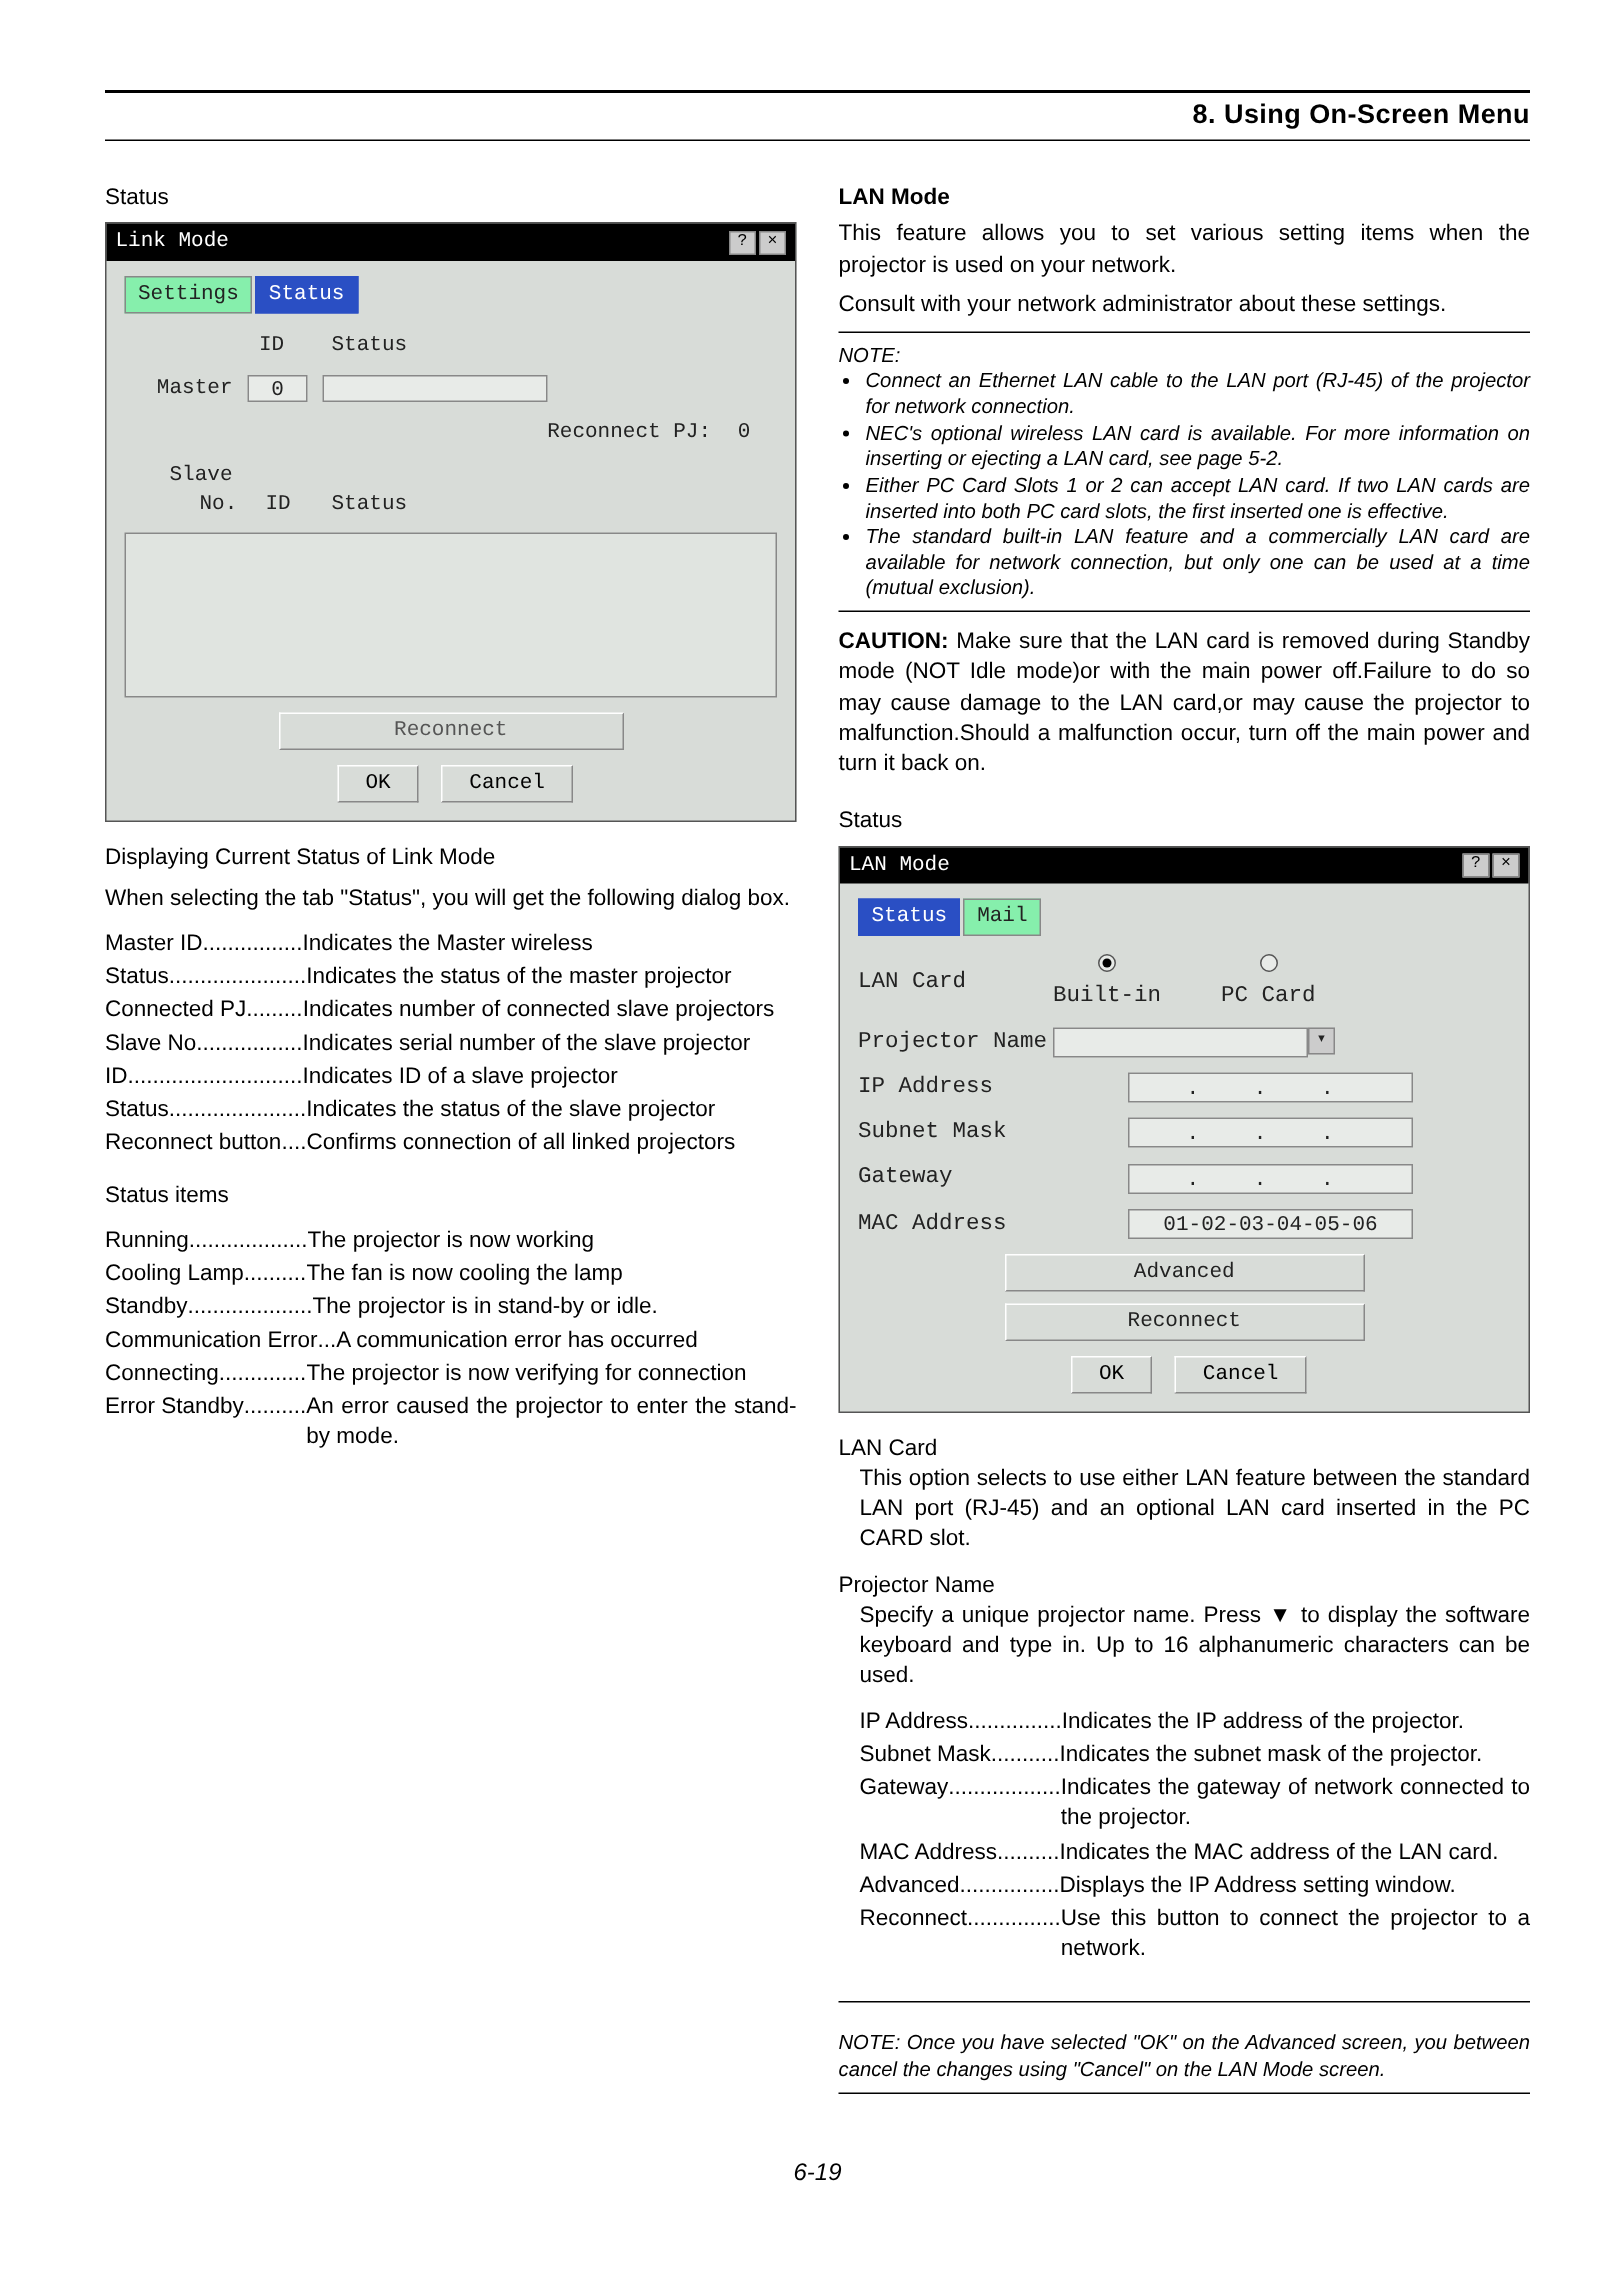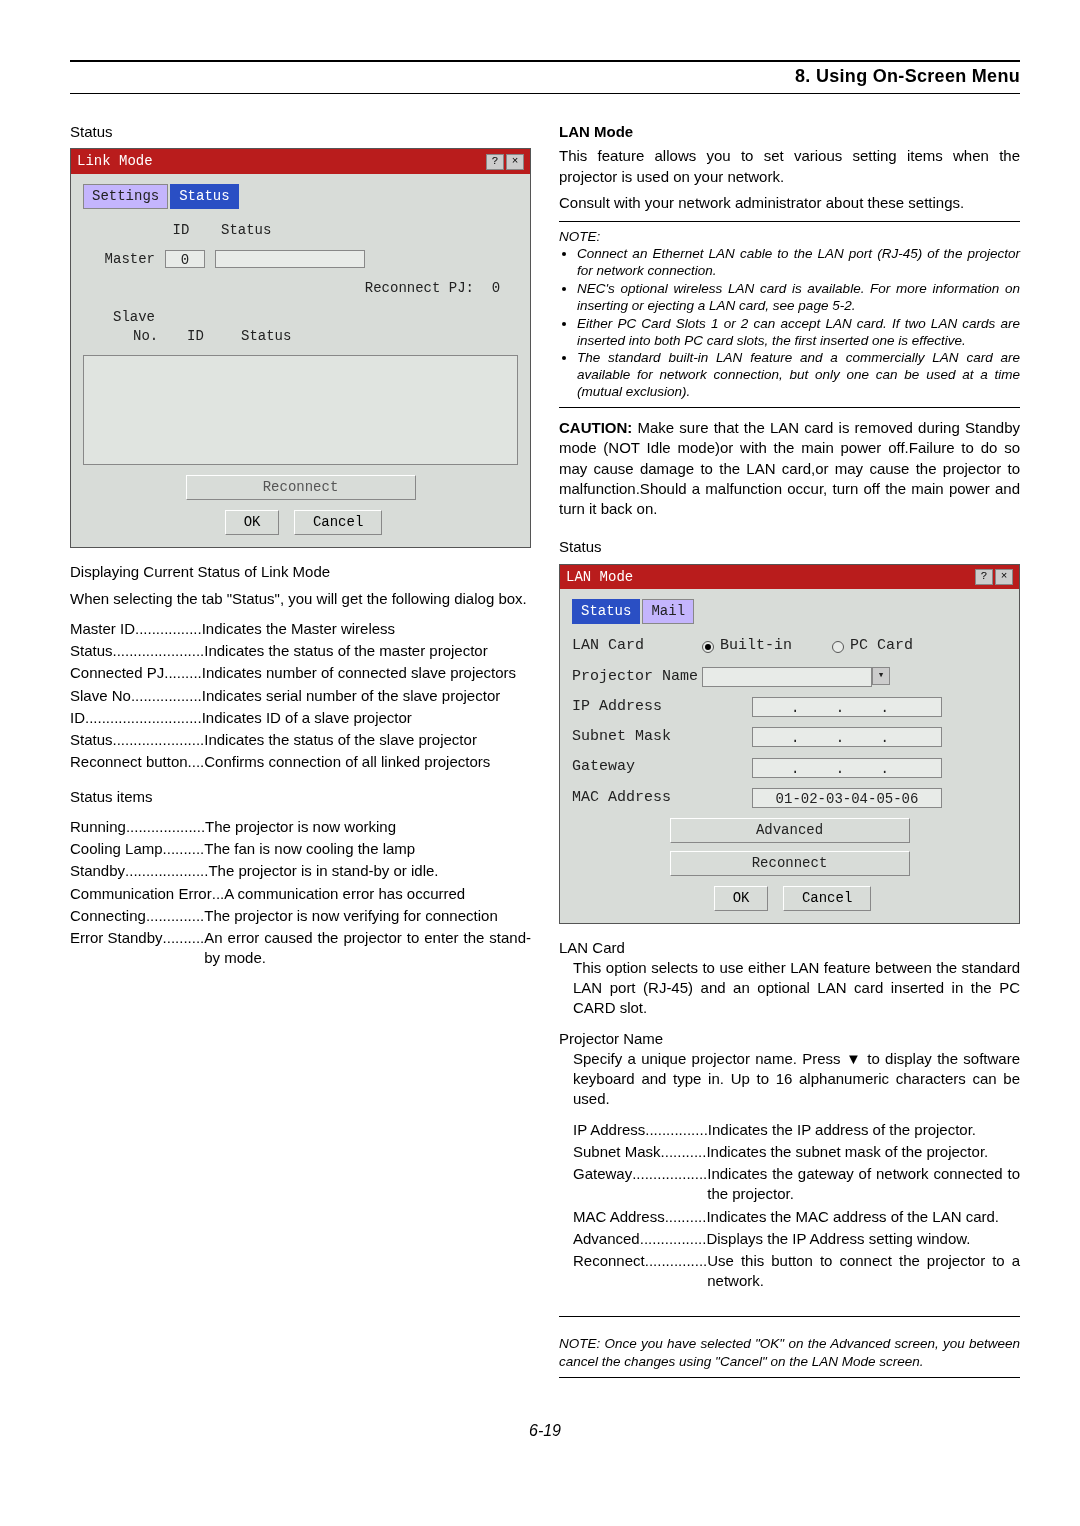--- a/index.html
+++ b/index.html
@@ -25,37 +25,37 @@
   .dlg {
     background: #d8dcd8;
     border: 1px solid #555;
     position: relative;
     margin-bottom: 14px;
     font-family: "Courier New", monospace;
     font-size: 14px;
     color: #222;
   }
   .dlg-title {
-    background: #b91c1c;
+    background: #000000;
     color: #fff;
     padding: 3px 6px;
     display: flex;
     justify-content: space-between;
     align-items: center;
     font-family: "Courier New", monospace;
   }
   .dlg-title-buttons { display: flex; gap: 2px; }
   .tbtn {
     background: #ccc; border: 1px solid #888; width: 18px; height: 16px;
     font-size: 11px; line-height: 13px; text-align: center; color: #000;
   }
   .dlg-body { padding: 10px 12px 12px 12px; }
   .tabs { display: flex; gap: 2px; margin-bottom: 12px; }
   .tab {
-    background: #c4b5fd; border: 1px solid #888;
+    background: #86efac; border: 1px solid #888;
     padding: 2px 8px; font-family: "Courier New", monospace; font-size: 14px;
   }
   .tab.active {
     background: #2a4fc4; color: #fff; border-color: #2a4fc4;
   }
   .link-grid {
     font-family: "Courier New", monospace;
     font-size: 14px;
   }
   .link-row { display: flex; align-items: center; gap: 10px; margin-bottom: 10px; }
@@ -88,21 +88,21 @@
   .note-rule-bot { border-top: 1px solid #000; margin: 6px 0 10px 0; }
   .note-head { font-style: italic; font-size: 13.5px; }
   .note-list { font-style: italic; font-size: 13.5px; padding-left: 10px; text-align: justify; }
   .note-list li { list-style: disc; margin-left: 8px; line-height:1.25; margin-bottom:1px;}
   .caution { text-align: justify; margin-top: 10px; }
   .lan-body { }
   .lan-row { display: flex; align-items: center; margin-bottom: 10px; }
   .lan-lbl { width: 130px; font-family:"Courier New",monospace; font-size:15px; }
   .field { background:#e8ebe8; border:1px solid #888; height:20px; width:190px; text-align:center; font-family:"Courier New",monospace; font-size:14px; padding-top:1px;}
   .field-dots { letter-spacing: 14px; }
-  .radio { display:inline-flex; align-items:center; gap:6px; font-family:"Courier New",monospace; font-size:15px; margin-right:40px;}
+  .radio { display:inline-flex; align-items:center; gap:6px; font-family:"Courier New",monospace; font-size:15px; margin-right:40px;flex-direction:column;}
   .radio-dot { width:12px; height:12px; border:1px solid #555; border-radius:50%; display:inline-flex; align-items:center; justify-content:center; background:#e8ebe8;}
   .radio-dot.sel::after { content:""; width:6px; height:6px; background:#000; border-radius:50%; }
   .wide-btn { display:block; margin: 8px auto; width: 240px; text-align:center; color:#222; }
   .subhead { margin-top: 8px; }
   .indent-para { margin-left: 14px; text-align: justify; margin-bottom:10px;}
   .footer-note { font-style: italic; font-size: 13.5px; text-align: justify; margin-top:18px;}
   .page-num { text-align:center; font-style: italic; font-size:16px; margin-top:34px;}
   .stsub { margin-top:14px; }
   .dropdown-icon { width:18px; height:18px; background:#ccc; border:1px solid #888; text-align:center; font-size:11px; line-height:15px;}
 </style>
@@ -142,21 +142,21 @@
               <span class="box" style="width:40px;">0</span>
               <span class="box" style="width:150px;"></span>
             </div>
             <div class="link-row" style="justify-content:flex-end; padding-right:10px;">
               <span>Reconnect PJ:</span>
               <span style="width:24px; text-align:center;">0</span>
             </div>
             <div class="link-row">
               <span class="lbl">Slave</span>
             </div>
-            <div class="link-row" style="margin-left:50px; gap:20px; margin-top:-10px;">
+            <div class="link-row" style="margin-left:50px; margin-top:-10px;">
               <span style="width:34px;">No.</span>
               <span style="width:34px;">ID</span>
               <span>Status</span>
             </div>
             <div class="bigbox"></div>
             <div class="btn-row">
               <span class="btn" style="width:230px;">Reconnect</span>
             </div>
             <div class="btn-row-right">
               <span class="btn">OK</span>

